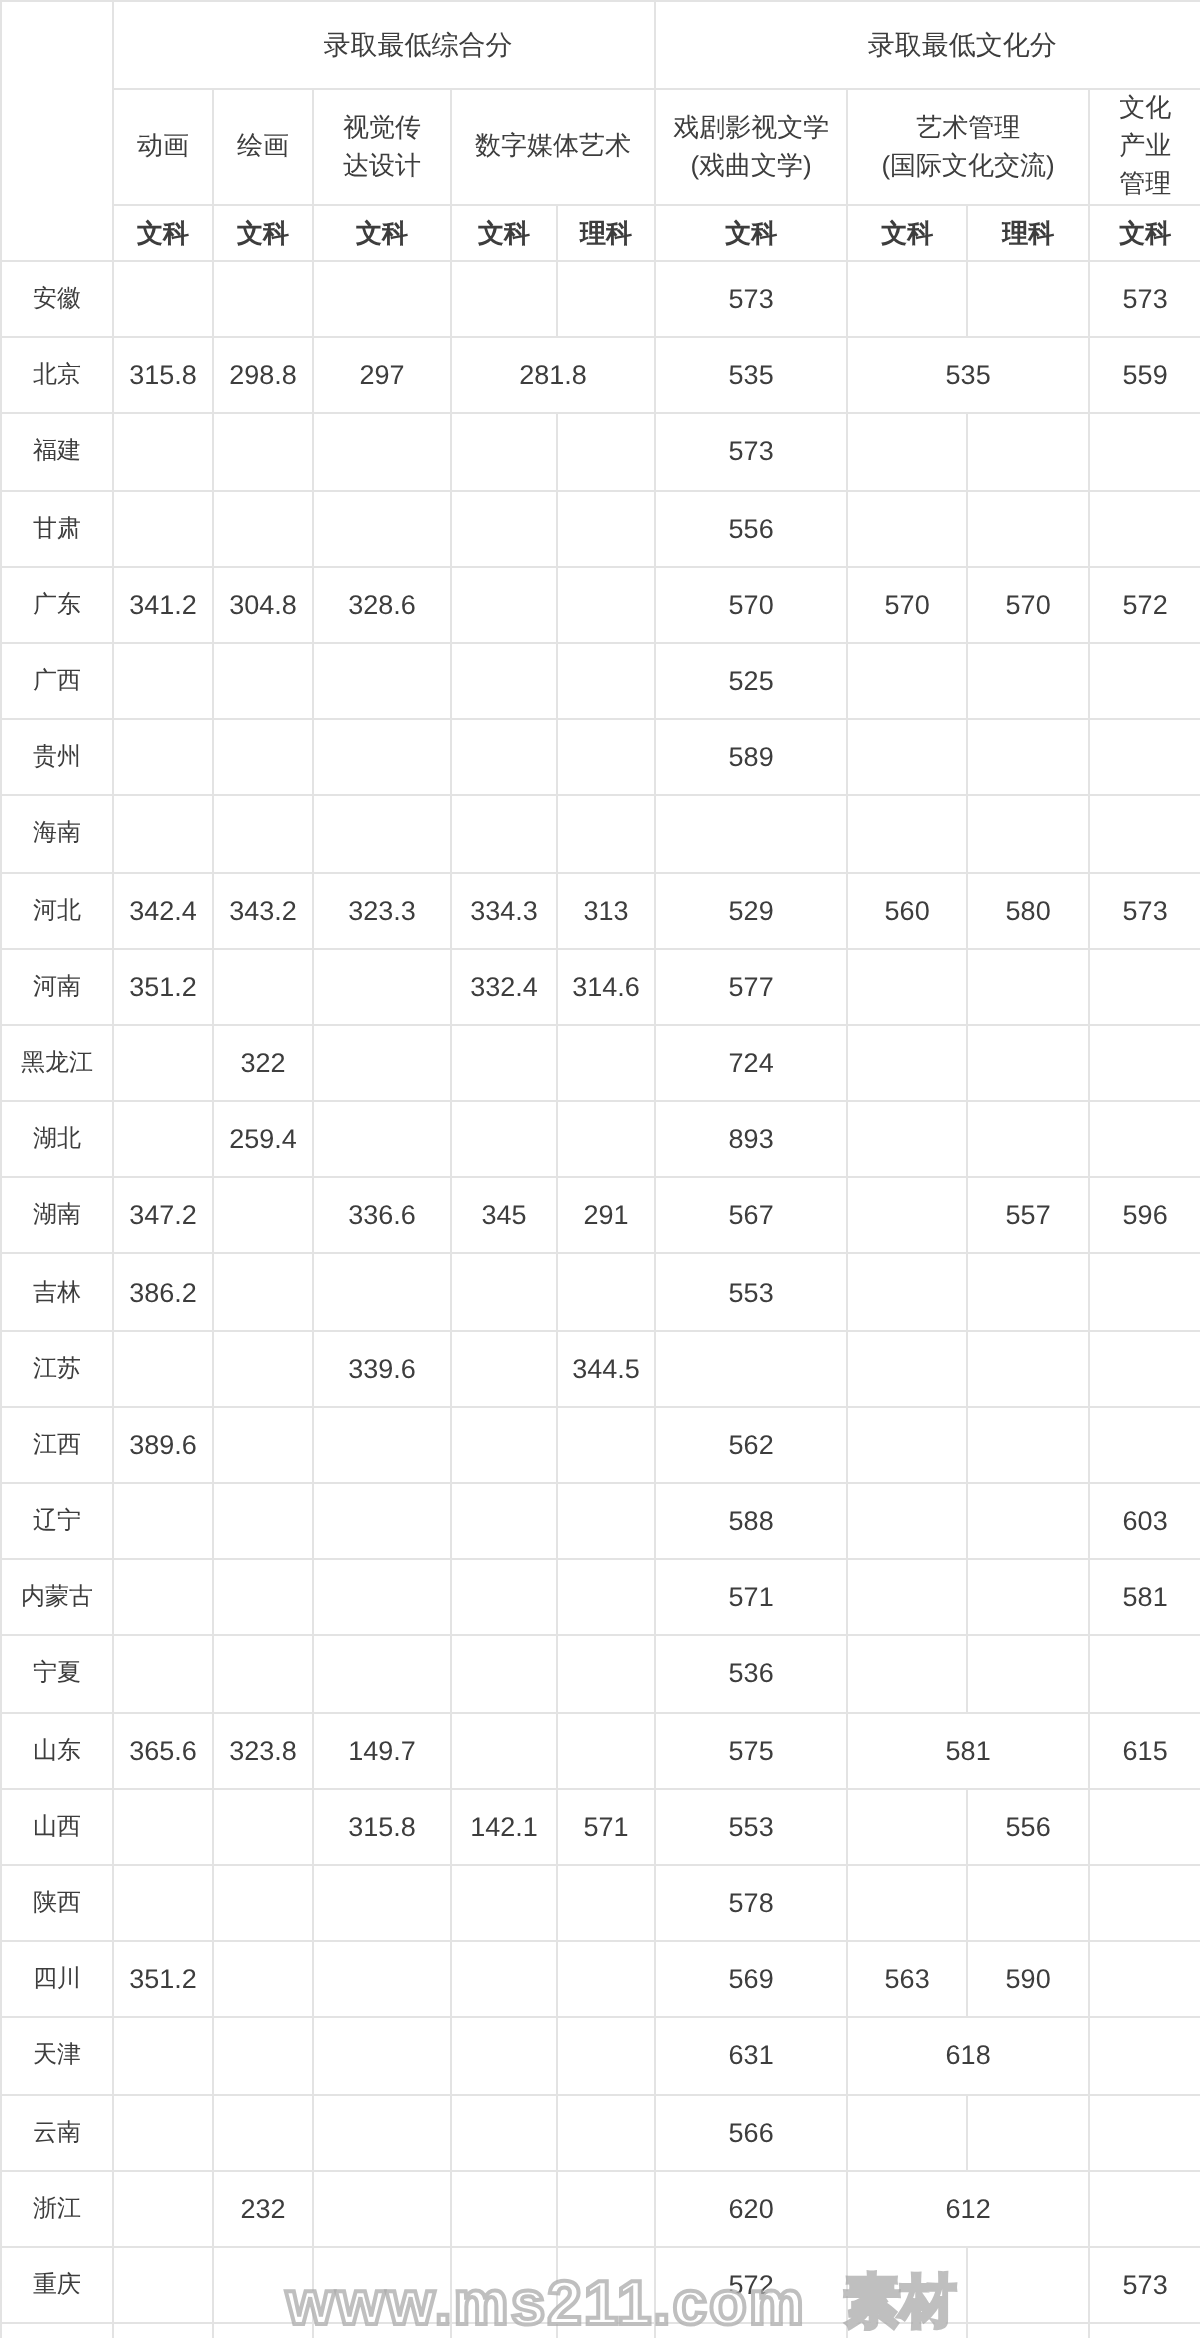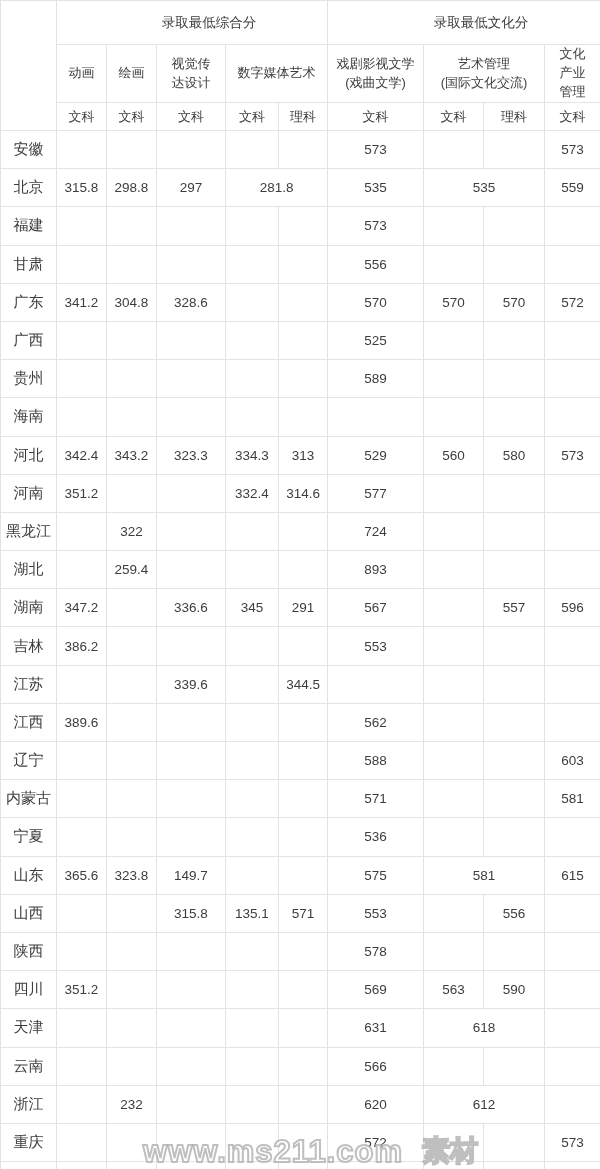--- a/index.html
+++ b/index.html
@@ -15,23 +15,23 @@
   th,td{
     border:1px solid #e3e3e3;
     text-align:center;vertical-align:middle;
     font-weight:normal;
     padding:0 2px;
     color:#3d3d3d;
     overflow:hidden;
   }
   thead tr.group-row th{height:43px;font-size:13.5px;padding-left:36px;}
   thead tr.major-row th{height:57px;font-size:13px;white-space:pre-line;line-height:1.45;}
-  thead tr.subject-row th{height:27px;font-size:13px;}
+  thead tr.subject-row th{height:27px;font-size:13px;font-weight:bold;}
   tbody td{height:37.2px;font-size:13.5px;}
-  tbody td.province{font-size:15px;}
+  tbody td.province{font-size:12px;}
   .watermark{
     position:absolute;left:143px;top:1132px;
     display:flex;align-items:flex-end;
     white-space:nowrap;
     pointer-events:none;
     z-index:5;
   }
   .wm-url{
     font-size:31px;font-weight:bold;letter-spacing:1px;
     color:rgba(255,255,255,0.92);
@@ -327,21 +327,21 @@
         <td></td>
         <td>575</td>
         <td colspan="2">581</td>
         <td>615</td>
       </tr>
       <tr>
         <td class="province">山西</td>
         <td></td>
         <td></td>
         <td>315.8</td>
-        <td>135.1</td>
+        <td>142.1</td>
         <td>571</td>
         <td>553</td>
         <td></td>
         <td>556</td>
         <td></td>
       </tr>
       <tr>
         <td class="province">陕西</td>
         <td></td>
         <td></td>

